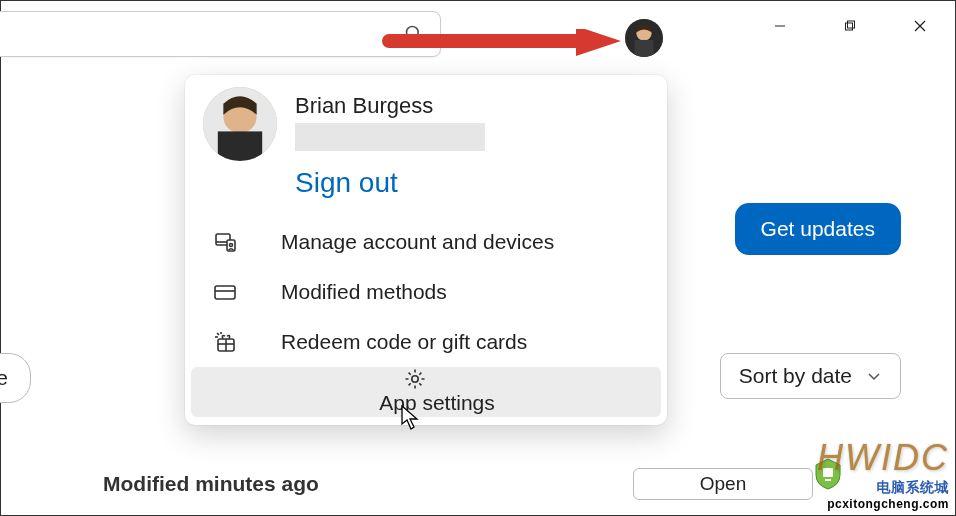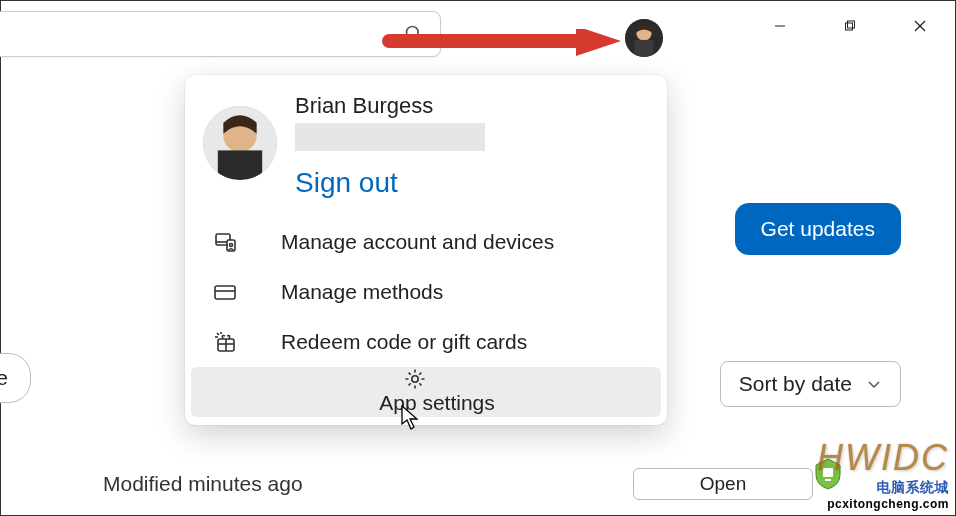--- a/index.html
+++ b/index.html
@@ -13,39 +13,39 @@
   .profile-avatar { position: absolute; right: 292px; top: 18px; width: 38px; height: 38px; border-radius: 50%; overflow: hidden; background: #d8b090; }
   .win-controls { position: absolute; right: 0; top: 0; display: flex; }
   .win-btn { width: 70px; height: 50px; display: flex; align-items: center; justify-content: center; color: #222; }
   .win-btn svg { width: 12px; height: 12px; }
 
   
   .annotation-arrow { position: absolute; top: 28px; left: 380px; pointer-events: none; }
 
   
   .popup { position: absolute; left: 184px; top: 74px; width: 482px; background: #fff; border-radius: 10px; box-shadow: 0 10px 30px rgba(0,0,0,0.18), 0 0 0 1px rgba(0,0,0,0.04); padding-bottom: 8px; }
-  .popup-header { display: flex; padding: 12px 18px 18px 18px; align-items: center; }
+  .popup-header { display: flex; padding: 12px 18px 18px 18px; }
   .popup-avatar { width: 74px; height: 74px; border-radius: 50%; background: #d8b090; overflow: hidden; flex-shrink: 0; }
   .popup-user { margin-left: 18px; padding-top: 6px; }
   .popup-name { font-size: 22px; font-weight: 400; color: #222; }
   .popup-email-redacted { width: 190px; height: 28px; background: #e6e6e6; margin-top: 4px; }
   .popup-signout { color: #0067c0; font-size: 28px; margin-top: 16px; display: inline-block; }
   .popup-item { display: flex; align-items: center; padding: 0 22px; height: 50px; font-size: 21px; cursor: default; border-radius: 6px; margin: 0 6px; }
   .popup-item.hovered { background: #ececec; flex-direction: column; }
   .popup-item .item-icon { width: 24px; height: 24px; color: #333; margin-right: 22px; flex-shrink: 0; }
   .popup-item .item-label { color: #222; margin-left: 22px; }
 
   
   .get-updates-btn { position: absolute; right: 54px; top: 202px; background: #0067c0; color: #fff; border: none; border-radius: 14px; padding: 14px 26px; font-size: 21px; }
   .filter-pill { position: absolute; left: -120px; top: 352px; border: 1px solid #bbb; border-radius: 22px; padding: 12px 22px; font-size: 21px; background: #fff; }
-  .sort-btn { position: absolute; right: 54px; top: 352px; border: 1px solid #bbb; border-radius: 8px; padding: 10px 18px; font-size: 21px; background: #fff; display: flex; align-items: center; gap: 14px; margin-top: 8px; }
+  .sort-btn { position: absolute; right: 54px; top: 352px; border: 1px solid #bbb; border-radius: 8px; padding: 10px 18px; font-size: 21px; background: #fff; display: flex; align-items: center; gap: 14px; }
   .sort-btn svg { width: 16px; height: 16px; color: #555; }
 
   .bottom-row { position: absolute; left: 0; right: 0; top: 454px; height: 58px; display: flex; align-items: center; }
-  .modified-text { position: absolute; left: 102px; font-size: 21px; color: #333; }
+  .modified-text { position: absolute; left: 102px; font-size: 21px; color: #333; font-weight: bold; }
   .open-btn { position: absolute; left: 632px; width: 180px; height: 32px; border: 1px solid #bbb; border-radius: 6px; background: #fff; font-size: 19px; display: flex; align-items: center; justify-content: center; }
 
   
   .cursor { position: absolute; left: 400px; top: 404px; pointer-events: none; }
 
   
   .watermark { position: absolute; right: 6px; bottom: 4px; text-align: right; pointer-events: none; }
   .watermark-big { font-size: 36px; font-weight: 400; font-style: italic; color: #a16207; text-shadow: 0 0 2px #999, 2px 2px 3px rgba(0,0,0,0.15); letter-spacing: 2px; opacity: 0.75; }
   .wm-logo { position: absolute; right: 112px; bottom: 24px; width: 30px; height: 34px; }
   .watermark-small { font-size: 14px; color: #2d5db0; font-weight: 600; letter-spacing: 0.5px; text-shadow: 0 0 2px #fff; }
@@ -139,21 +139,21 @@
           <path d="M15.5 20 Q18 17.5 20.5 20"></path>
         </svg>
       <span class="item-label">Manage account and devices</span>
     </div>
 
     <div class="popup-item">
       <svg class="item-icon" viewBox="0 0 24 24" fill="none" stroke="currentColor" stroke-width="1.6">
           <rect x="2" y="6" width="20" height="13" rx="2"></rect>
           <line x1="2" y1="11" x2="22" y2="11"></line>
         </svg>
-      <span class="item-label">Manage methods</span>
+      <span class="item-label">Modified methods</span>
     </div>
 
     <div class="popup-item">
       <svg class="item-icon" viewBox="0 0 24 24" fill="none" stroke="currentColor" stroke-width="1.6">
           <rect x="5" y="9" width="16" height="12" rx="2"></rect>
           <line x1="13" y1="9" x2="13" y2="21"></line>
           <line x1="5" y1="14" x2="21" y2="14"></line>
           <path d="M10 9 Q8 4 12 6 M16 9 Q18 4 14 6"></path>
           <line x1="2" y1="7" x2="5" y2="7"></line>
           <line x1="4" y1="3" x2="6" y2="5"></line>

